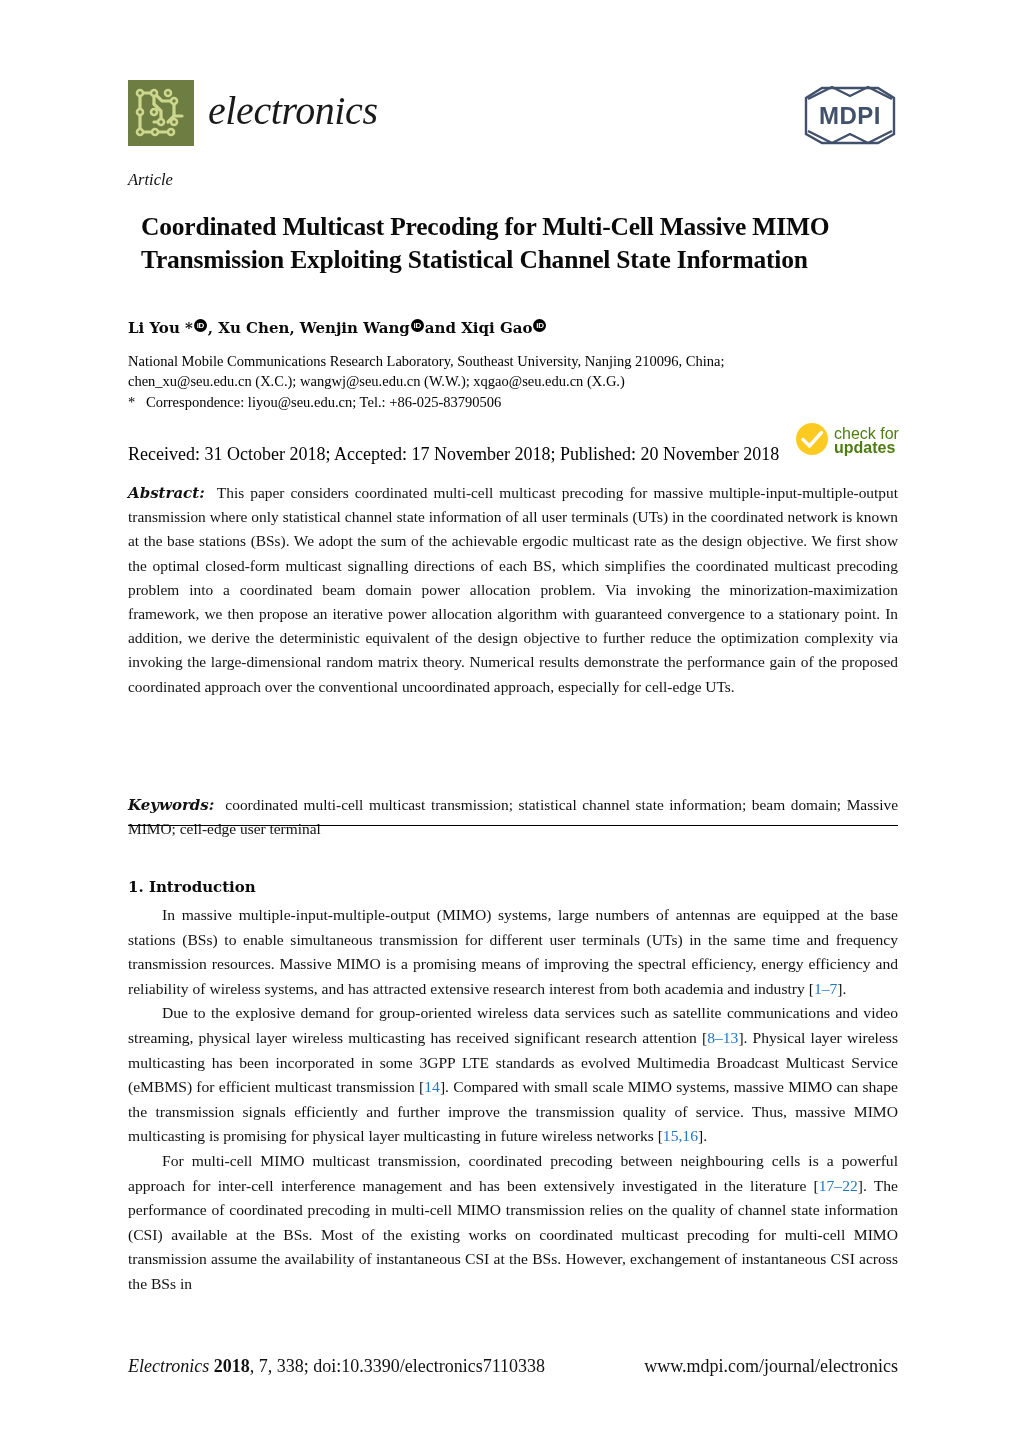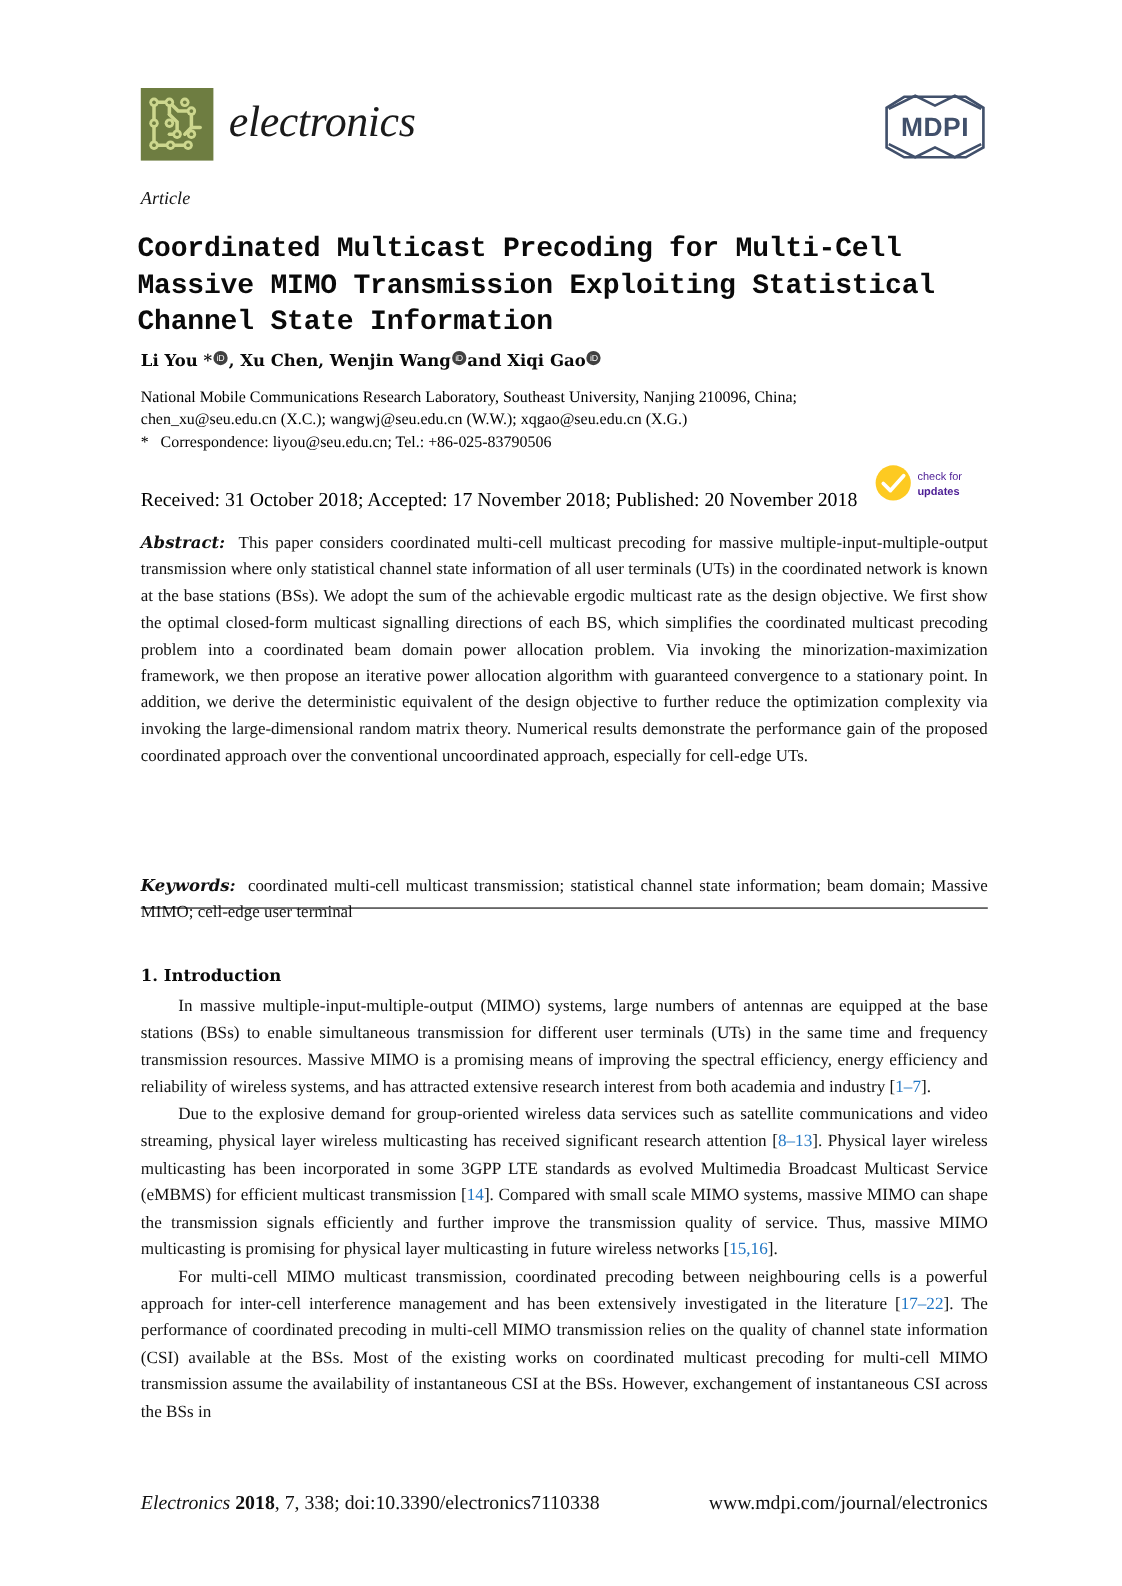--- a/index.html
+++ b/index.html
@@ -68,24 +68,24 @@
     position: absolute;
     left: 128px;
     top: 170px;
     font-size: 16.5px;
     font-style: italic;
     font-family: "Liberation Serif", serif;
     color: #111;
   }
   .paper-title {
     position: absolute;
-    left: 125px;
+    left: 141px;
     top: 193px;
     width: 760px;
-    font-family: Liberation Mono, monospace;
+    font-family: Liberation Serif, serif;
     font-weight: bold;
     font-size: 25.5px;
     line-height: 33px;
     letter-spacing: -0.2px;
     color: #0a0a0a;
   }
 
   
   .authors {
     position: absolute;
@@ -99,25 +99,25 @@
     color: #0a0a0a;
     display: flex;
     align-items: center;
     flex-wrap: wrap;
   }
   .orcid {
     display: inline-block;
     width: 13px;
     height: 13px;
     border-radius: 50%;
-    background: #404040;
+    background: #000000;
     color: #ffffff;
     font-family: "Liberation Sans", sans-serif;
     font-size: 8px;
-    font-weight: normal;
+    font-weight: bold;
     line-height: 13px;
     text-align: center;
     vertical-align: super;
     position: relative;
     top: -3px;
     margin: 0 1px;
     letter-spacing: -0.3px;
   }
 
   
@@ -155,23 +155,23 @@
     top: 419px;
     width: 108px;
     height: 44px;
     display: flex;
     align-items: center;
     gap: 5px;
   }
   .crossmark .cm-circle { flex: none; }
   .crossmark .cm-text {
     font-family: "Liberation Sans", sans-serif;
-    font-size: 10px;
+    font-size: 16px;
     line-height: 14px;
-    color: #4c1d95;
+    color: #4d7c0f;
   }
   .crossmark .cm-text .l2 { font-weight: bold; }
 
   
   .abstract {
     position: absolute;
     left: 128px;
     top: 481px;
     width: 770px;
     font-size: 15.4px;

